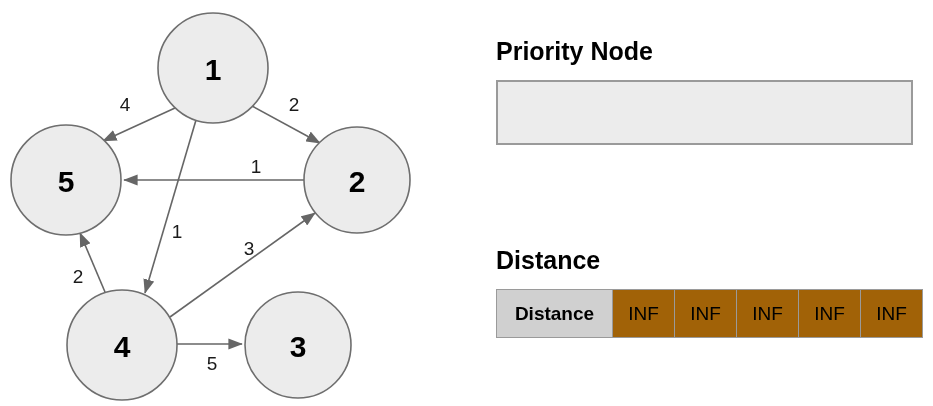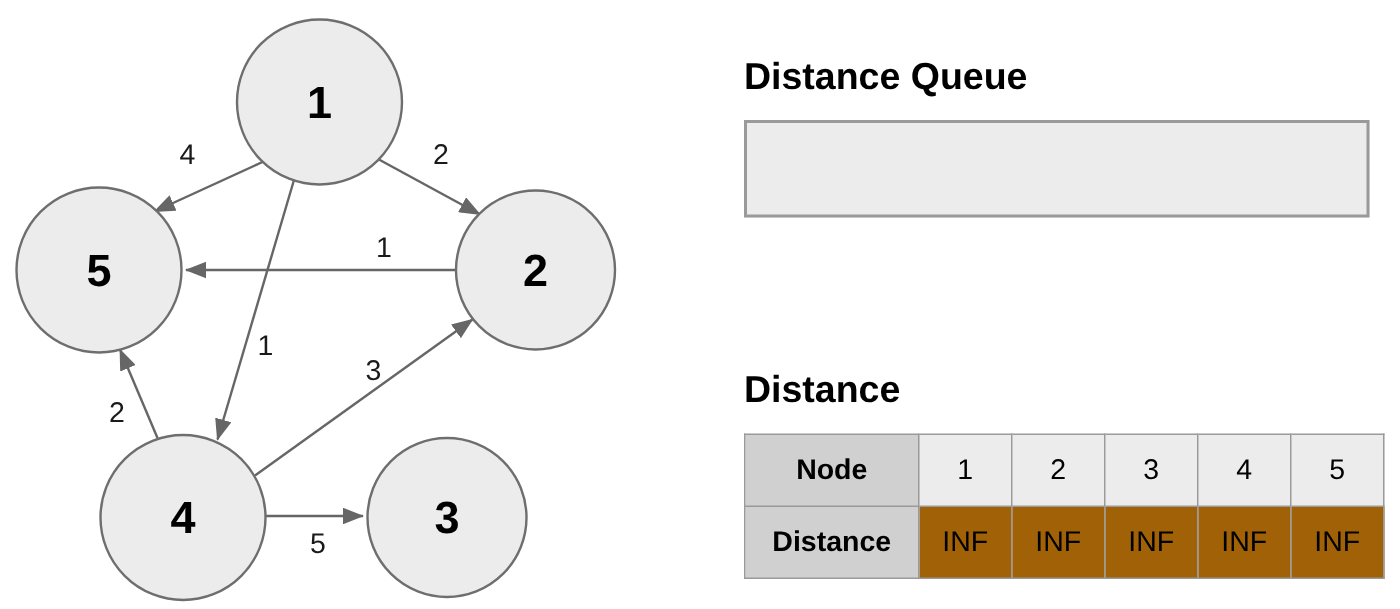--- a/index.html
+++ b/index.html
@@ -173,38 +173,30 @@
       <text class="edge-weight" x="177" y="231">1</text>
       <text class="edge-weight" x="249" y="248">3</text>
       <text class="edge-weight" x="78" y="276">2</text>
       <text class="edge-weight" x="212" y="363">5</text>
     </g>
   </svg>
 </div>
 
 <div id="right-panel">
 
-  <div class="section-heading" id="pq-heading">Distance Queue</div>
+  <div class="section-heading" id="pq-heading">Priority Node</div>
 
   <div id="pq-box"></div>
 
   <div class="section-heading" id="distance-heading">Distance</div>
 
   <div id="distance-table-wrap">
     <table class="dist-table">
       <tbody>
         <tr>
-          <td class="row-head">Node</td>
-          <td class="node-cell">1</td>
-          <td class="node-cell">2</td>
-          <td class="node-cell">3</td>
-          <td class="node-cell">4</td>
-          <td class="node-cell">5</td>
-        </tr>
-        <tr>
           <td class="row-head">Distance</td>
           <td class="dist-cell">INF</td>
           <td class="dist-cell">INF</td>
           <td class="dist-cell">INF</td>
           <td class="dist-cell">INF</td>
           <td class="dist-cell">INF</td>
         </tr>
       </tbody>
     </table>
   </div>

